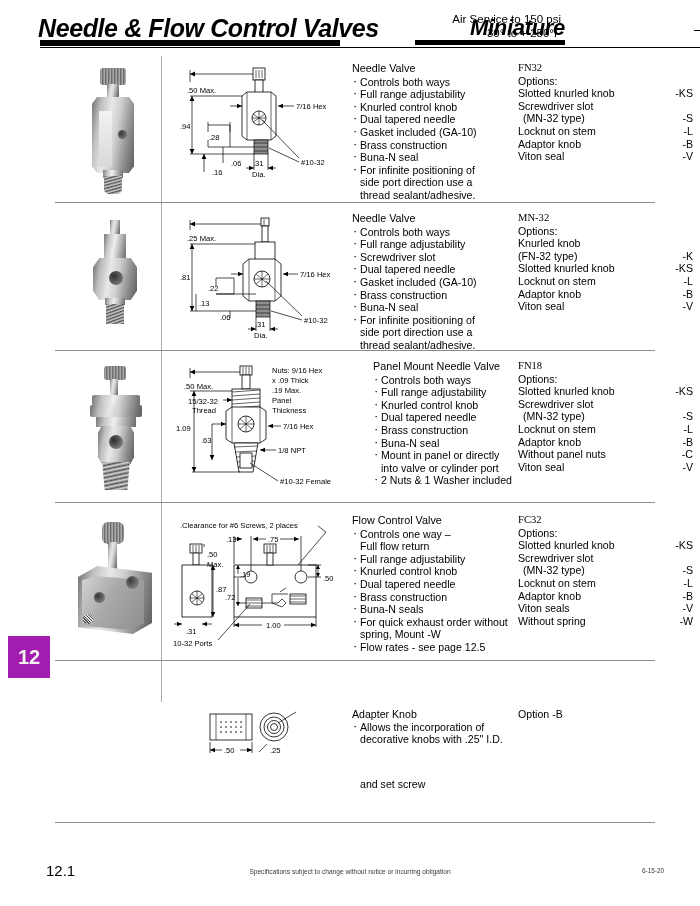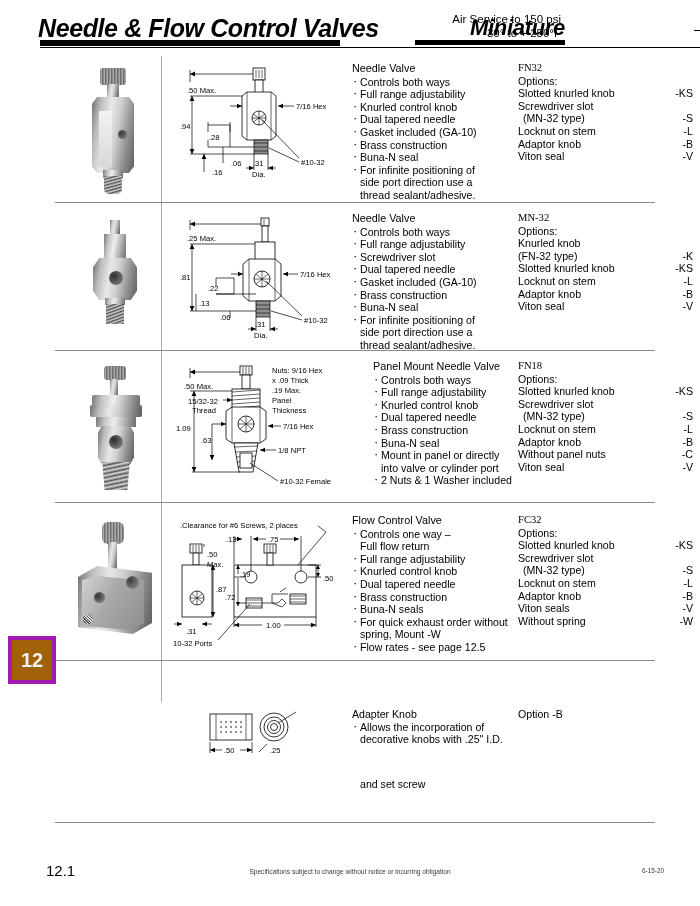--- a/index.html
+++ b/index.html
@@ -44,21 +44,21 @@
   .lnT{stroke:#000;stroke-width:0.6;fill:none;}
   .part{stroke:#000;stroke-width:0.8;fill:#fff;}
 
   
   .ph{position:absolute;}
   .metal{background:linear-gradient(100deg,#6e6e6e 0%,#bdbdbd 18%,#e8e8e8 38%,#cfcfcf 55%,#8f8f8f 78%,#5c5c5c 100%);}
   .metal2{background:linear-gradient(100deg,#787878 0%,#c6c6c6 22%,#efefef 45%,#b8b8b8 68%,#6a6a6a 100%);}
   .knurl{background:repeating-linear-gradient(90deg,#4f4f4f 0px,#c9c9c9 1px,#8a8a8a 2px,#4f4f4f 3px);}
 
   
-  .tab{position:absolute;left:8px;top:636px;width:40px;height:40px;background:#a16207;border:4px solid #a21caf;}
+  .tab{position:absolute;left:8px;top:636px;width:40px;height:40px;background:#a21caf;border:1px solid #a21caf;}
   .tab span{display:block;width:100%;text-align:center;line-height:40px;color:#f2f2f2;font-size:20px;font-weight:bold;font-family:"Liberation Sans",sans-serif;}
 
   
   .bottom-note{position:absolute;left:48px;top:710px;font-size:10.6px;line-height:13px;}
   .knob-dwg{position:absolute;left:200px;top:706px;}
   .knob-desc{position:absolute;left:352px;top:708px;font-size:10.6px;line-height:12.6px;}
   .knob-opt{position:absolute;left:518px;top:708px;font-size:10.6px;}
 
   
   .pg{position:absolute;left:46px;top:862px;font-size:15px;font-weight:normal;}

